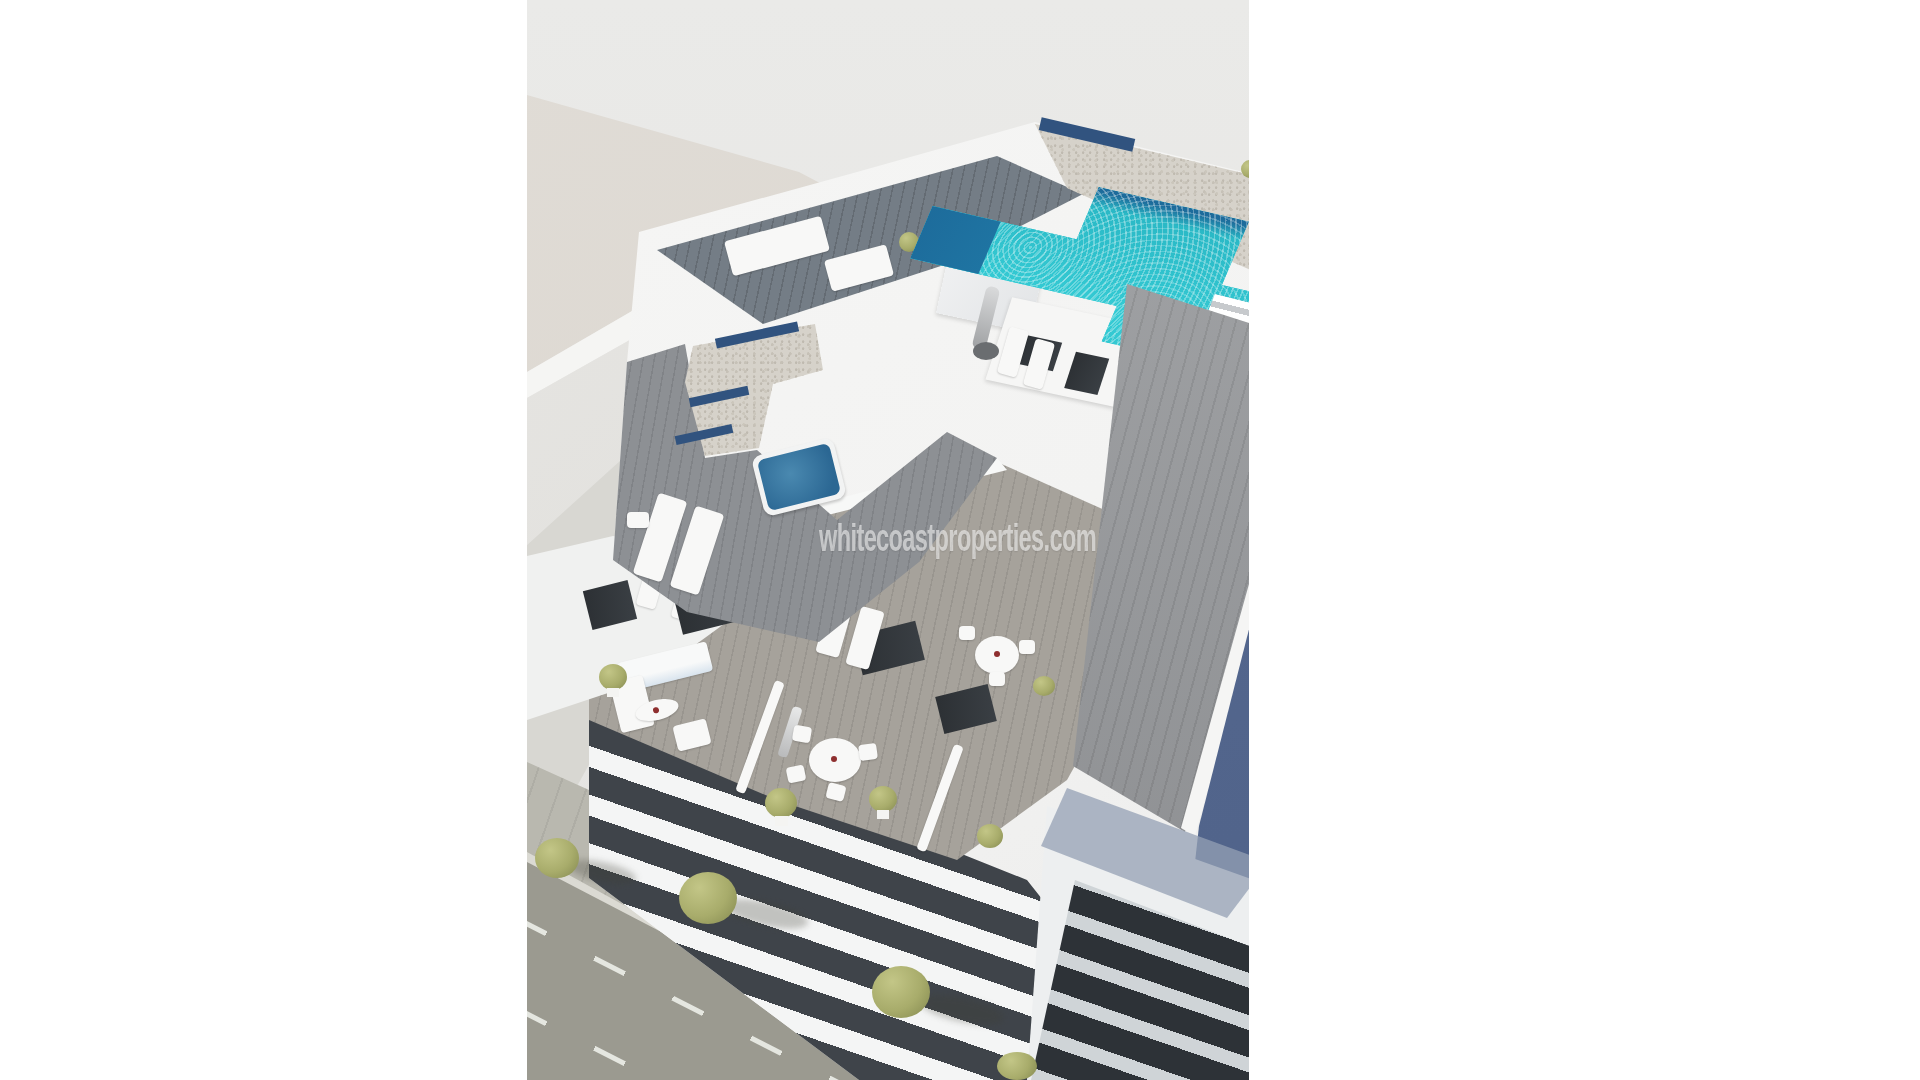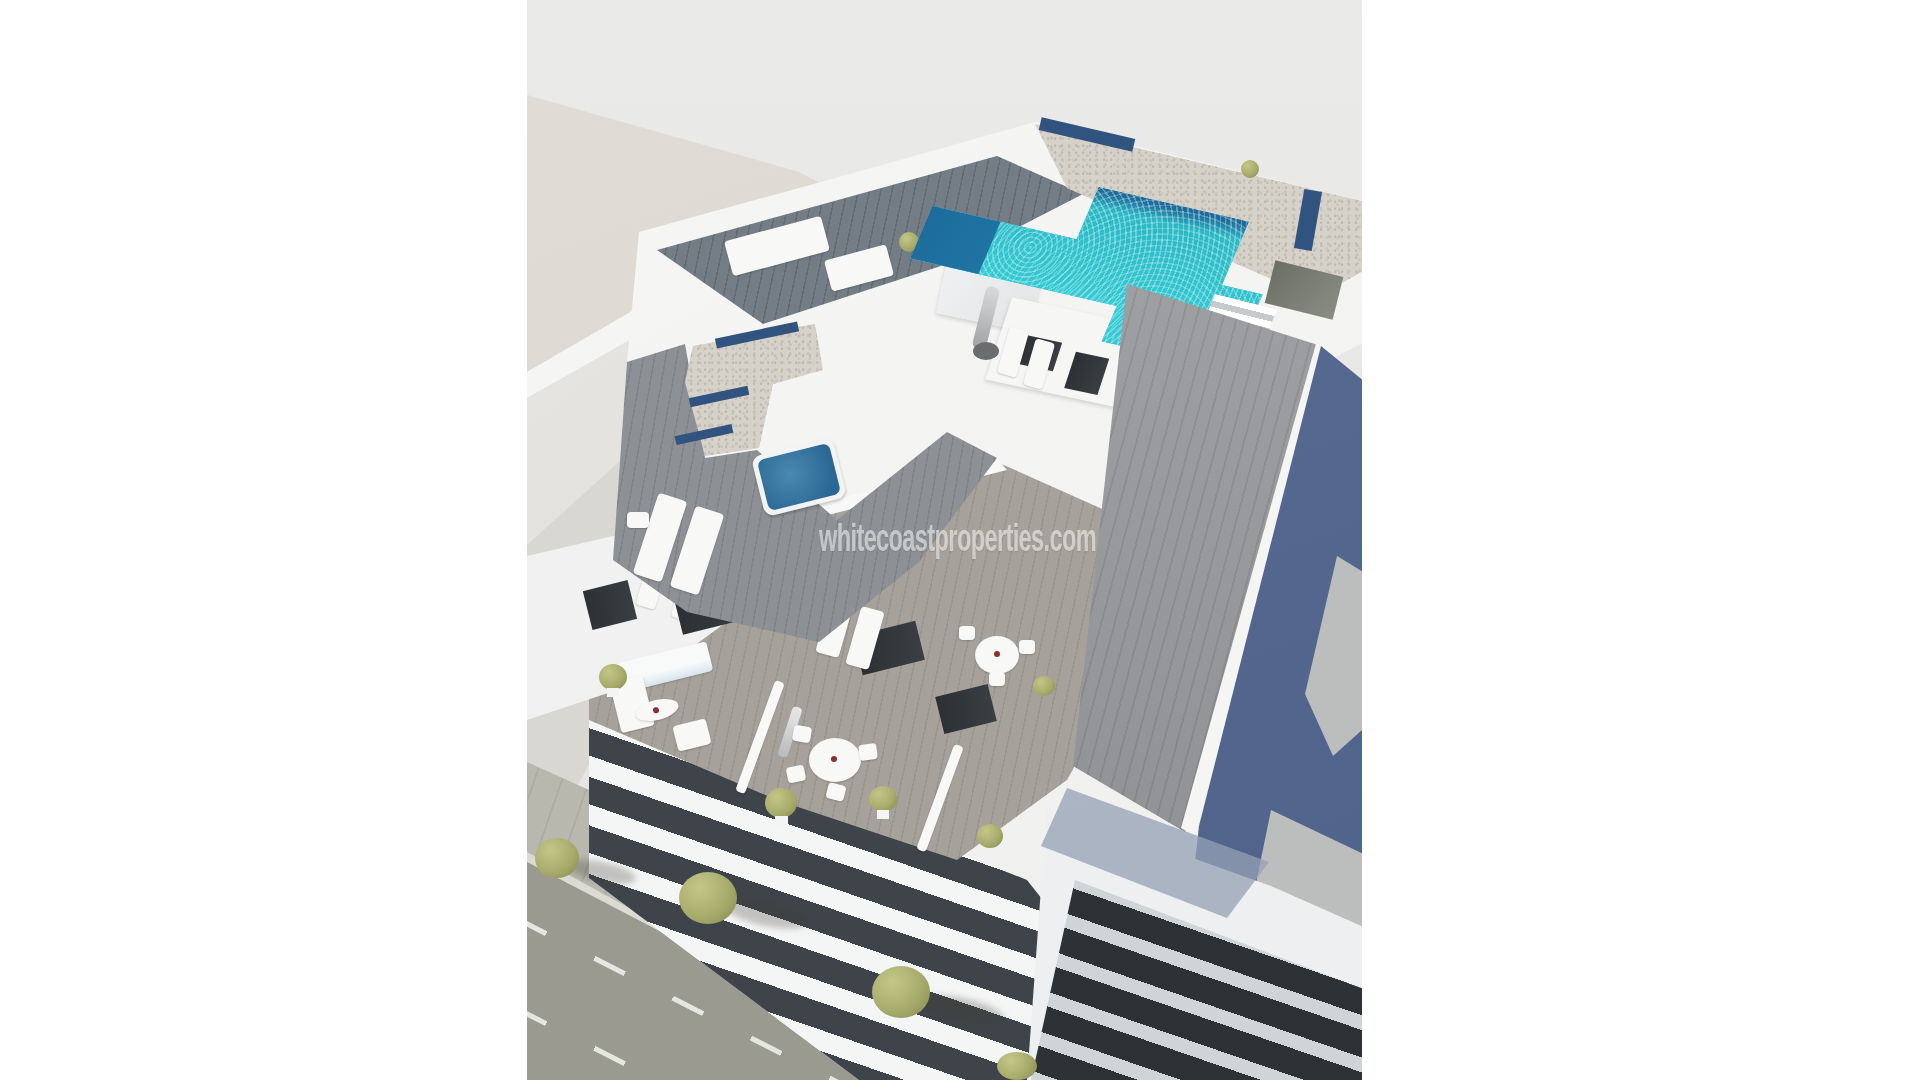--- a/index.html
+++ b/index.html
@@ -1,18 +1,18 @@
 <!DOCTYPE html>
 <html style="--photoBg: #e9e9e7; --neighborRoof: #dcd7d0; --wallWhite: #f3f3f2; --gravel: #d6d2ca; --skylightBlue: #31537f; --poolTurquoise: #35cbd4; --poolDeep: #1d6b9b; --deckDark: #747d86; --deckMid: #8d9094; --deckWarm: #a6a29b; --blueWall: #55688f; --shadowLight: #c6c5c1; --facadeDark: #3f444a; --road: #9b9a90; --sidewalk: #b9b8af; --tree: #a8ac6b; --glassDark: #3a3f44; --watermark: rgba(255,255,255,0.55);"><head>
 <meta charset="utf-8">
 <style>
   html,body{margin:0;padding:0;background:#ffffff;}
   .canvas{position:relative;width:1920px;height:1080px;background:#ffffff;overflow:hidden;
           font-family:"Liberation Sans", sans-serif;}
-  .photo{position:absolute;left:527px;top:0;width:835px;height:1080px;overflow:hidden;
+  .photo{position:absolute;left:527px;top:0;width:722px;height:1080px;overflow:hidden;
          background:var(--photoBg,#e9e9e7);}
   .ly{position:absolute;inset:0;}
   .it{position:absolute;}
 
   
   .bg{background:linear-gradient(180deg,#eaeae8 0%,#e7e6e4 55%,#e3e2e0 100%);}
 
   
   .n-roof{clip-path:polygon(0px 95px,272px 172px,310px 192px,0px 372px);
           background:linear-gradient(160deg,#e0dcd6,var(--neighborRoof,#dcd7d0) 60%,#d4cfc8);}

